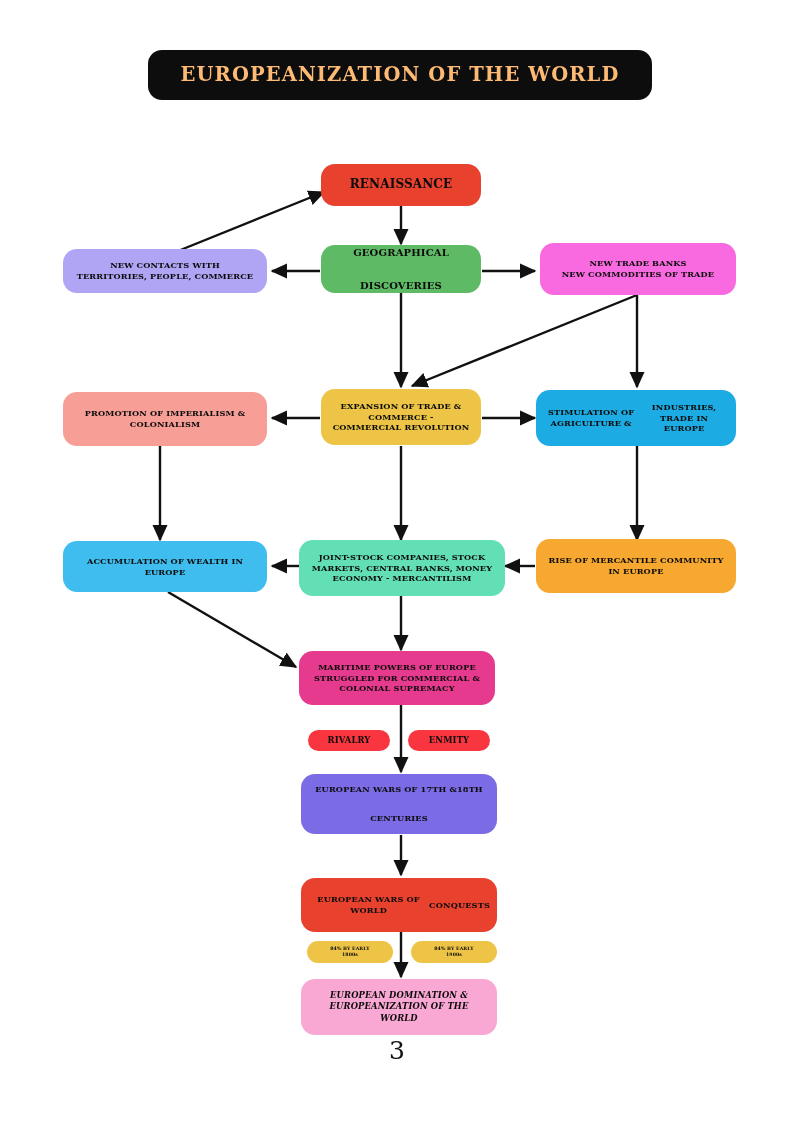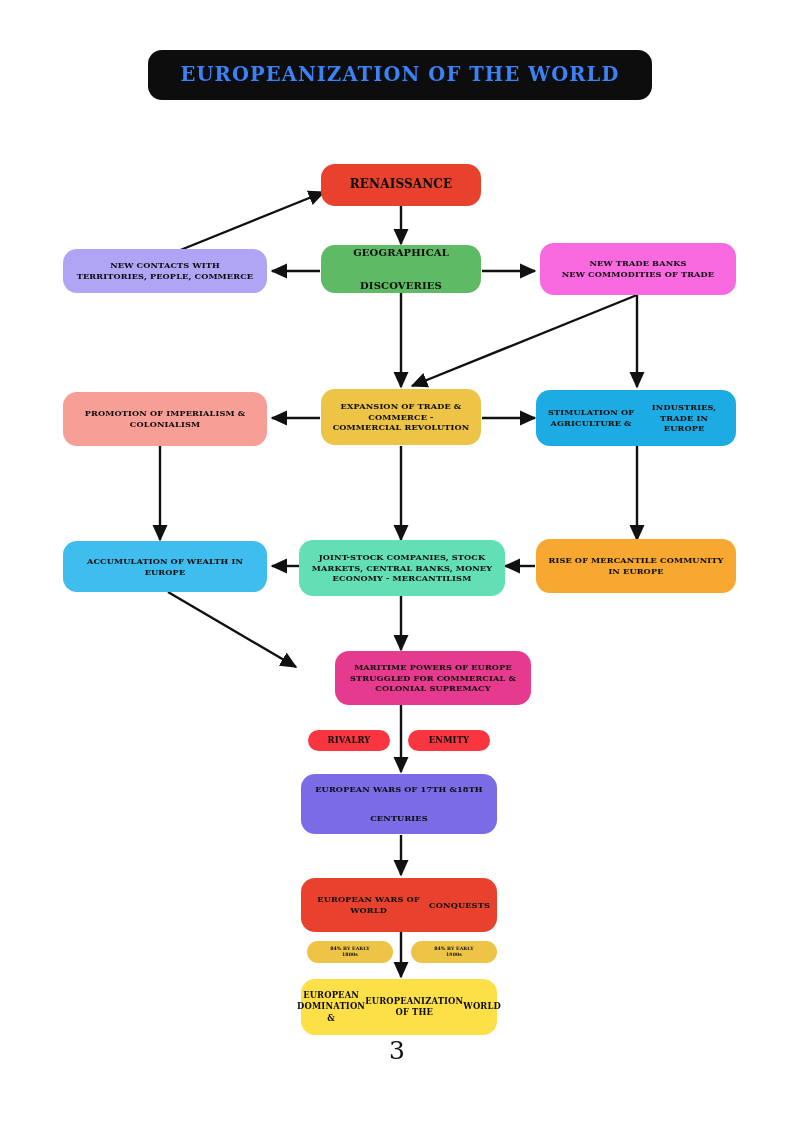--- a/index.html
+++ b/index.html
@@ -27,21 +27,21 @@
     width: 504px;
     height: 50px;
     background: #0d0d0d;
     border-radius: 14px;
     display: flex;
     align-items: center;
     justify-content: center;
     box-sizing: border-box;
   }
   .title-bar span {
-    color: #3b82f6;
+    color: #fdba74;
     font-size: 19.5px;
     font-weight: bold;
     letter-spacing: 1.1px;
     font-family: "DejaVu Serif", serif;
     text-align: center;
     line-height: 1;
   }
   .node {
     position: absolute;
     box-sizing: border-box;
@@ -185,21 +185,21 @@
     <span>JOINT-STOCK COMPANIES, STOCK</span>
     <span>MARKETS, CENTRAL BANKS, MONEY</span>
     <span>ECONOMY - MERCANTILISM</span>
   </div>
 
   <div class="node n-sm" style="left:536px; top:539px; width:200px; height:54px; background:#f6a831; flex-direction:column;">
     <span>RISE OF MERCANTILE COMMUNITY</span>
     <span>IN EUROPE</span>
   </div>
 
-  <div class="node n-sm" style="left:299px; top:651px; width:196px; height:54px; background:#e63a8e; flex-direction:column;margin-left:36px;">
+  <div class="node n-sm" style="left:299px; top:651px; width:196px; height:54px; background:#e63a8e; flex-direction:column;">
     <span>MARITIME POWERS OF EUROPE</span>
     <span>STRUGGLED FOR COMMERCIAL &amp;</span>
     <span>COLONIAL SUPREMACY</span>
   </div>
 
   <div class="node pill n-xs" style="left:308px; top:730px; width:82px; height:21px; background:#f93640;">
     <span>RIVALRY</span>
   </div>
 
   <div class="node pill n-xs" style="left:408px; top:730px; width:82px; height:21px; background:#f93640;">
@@ -219,21 +219,21 @@
   <div class="node pill n-tiny" style="left:307px; top:941px; width:86px; height:22px; background:#edc445; flex-direction:column;">
     <span>84% BY EARLY</span>
     <span>1800s</span>
   </div>
 
   <div class="node pill n-tiny" style="left:411px; top:941px; width:86px; height:22px; background:#edc445; flex-direction:column;">
     <span>84% BY EARLY</span>
     <span>1900s</span>
   </div>
 
-  <div class="node n-xs" style="left:301px; top:979px; width:196px; height:56px; background:#fde047; ">
+  <div class="node n-xs" style="left:301px; top:979px; width:196px; height:56px; background:#f9a8d4; flex-direction:column;font-style:italic;">
     <span>EUROPEAN DOMINATION &amp;</span>
     <span>EUROPEANIZATION OF THE</span>
     <span>WORLD</span>
   </div>
 
   <div class="page-num">3</div>
 
 </div>
 
 </body></html>

